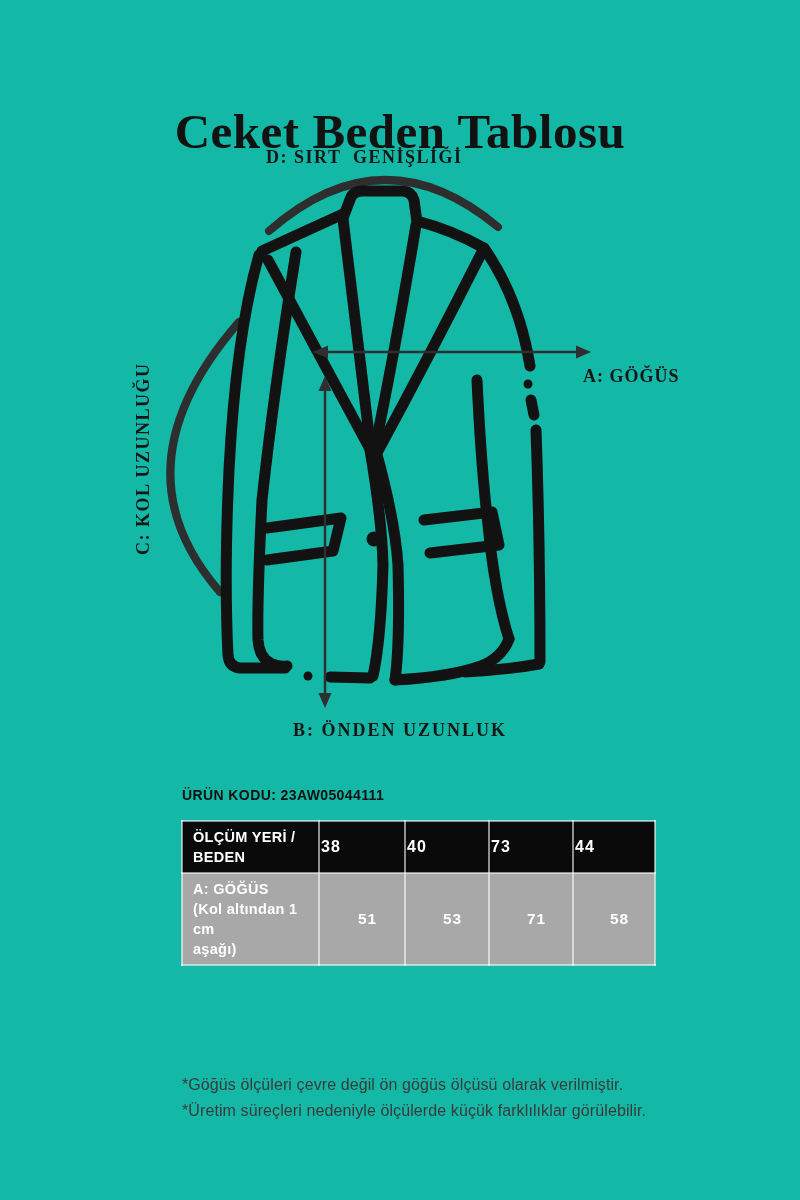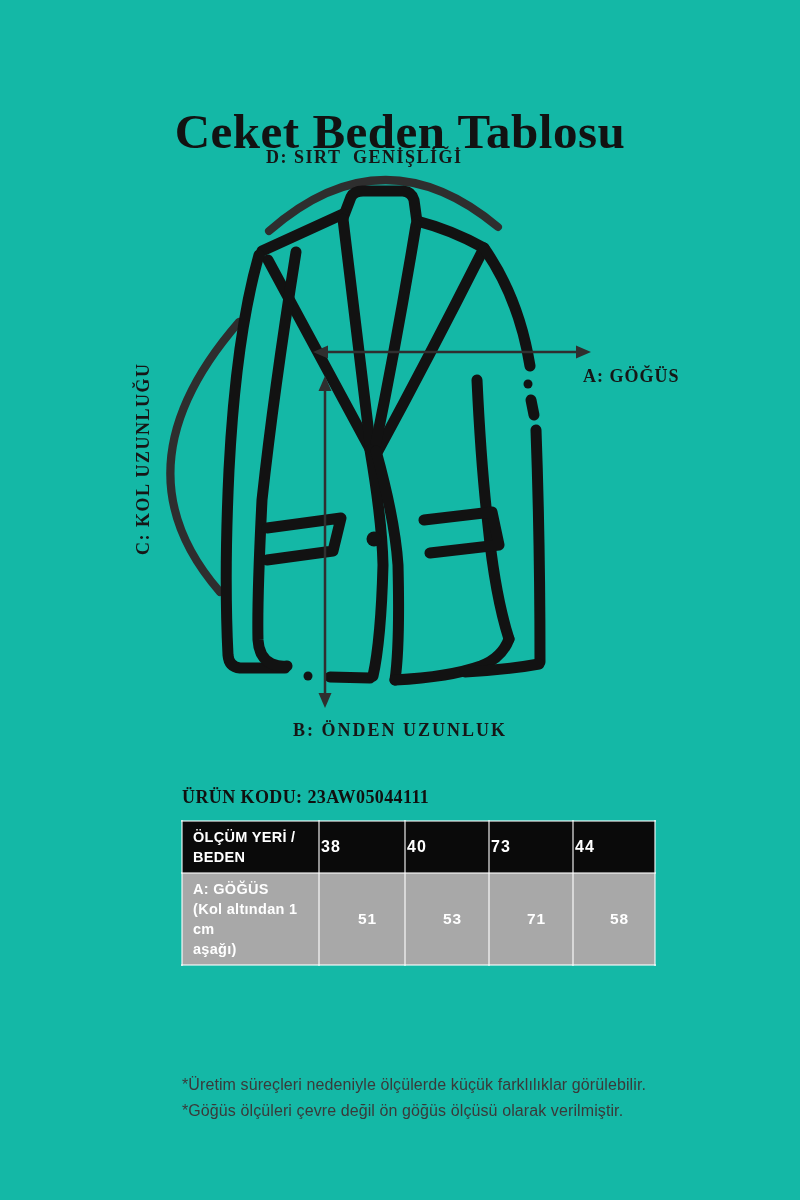--- a/index.html
+++ b/index.html
@@ -24,21 +24,21 @@
   .lbl-top{left:266px;top:147px;white-space:pre;}
   .lbl-right{left:583px;top:366px;letter-spacing:1px;}
   .lbl-left{
     left:48px;top:450px;width:190px;height:20px;text-align:center;
     transform:rotate(-90deg);transform-origin:center;
   }
   .lbl-bottom{left:249px;top:720px;width:302px;text-align:center;letter-spacing:2px;}
   
   .product-code{
     position:absolute;left:182px;top:787px;
-    font-size:18px;font-weight:bold;letter-spacing:.4px;color:#101010;font-family:Liberation Serif, serif;
+    font-size:14px;font-weight:bold;letter-spacing:.4px;color:#101010;
   }
   
   table.size-table{
     position:absolute;left:181px;top:820px;width:473px;
     border-collapse:collapse;table-layout:fixed;
   }
   table.size-table th,table.size-table td{
     border:2px solid rgba(255,255,255,.55);
     color:#ffffff;font-weight:bold;vertical-align:middle;
   }
@@ -153,17 +153,17 @@
 aşağı)</td>
         <td class="value-cell">51</td>
         <td class="value-cell">53</td>
         <td class="value-cell">71</td>
         <td class="value-cell">58</td>
       </tr>
     </tbody>
   </table>
 
   <div class="footnotes">
+    <p>*Göğüs ölçüleri çevre değil ön göğüs ölçüsü olarak verilmiştir.</p>
     <p>*Üretim süreçleri nedeniyle ölçülerde küçük farklılıklar görülebilir.</p>
-    <p>*Göğüs ölçüleri çevre değil ön göğüs ölçüsü olarak verilmiştir.</p>
   </div>
 
 </div>
 
 </body></html>

